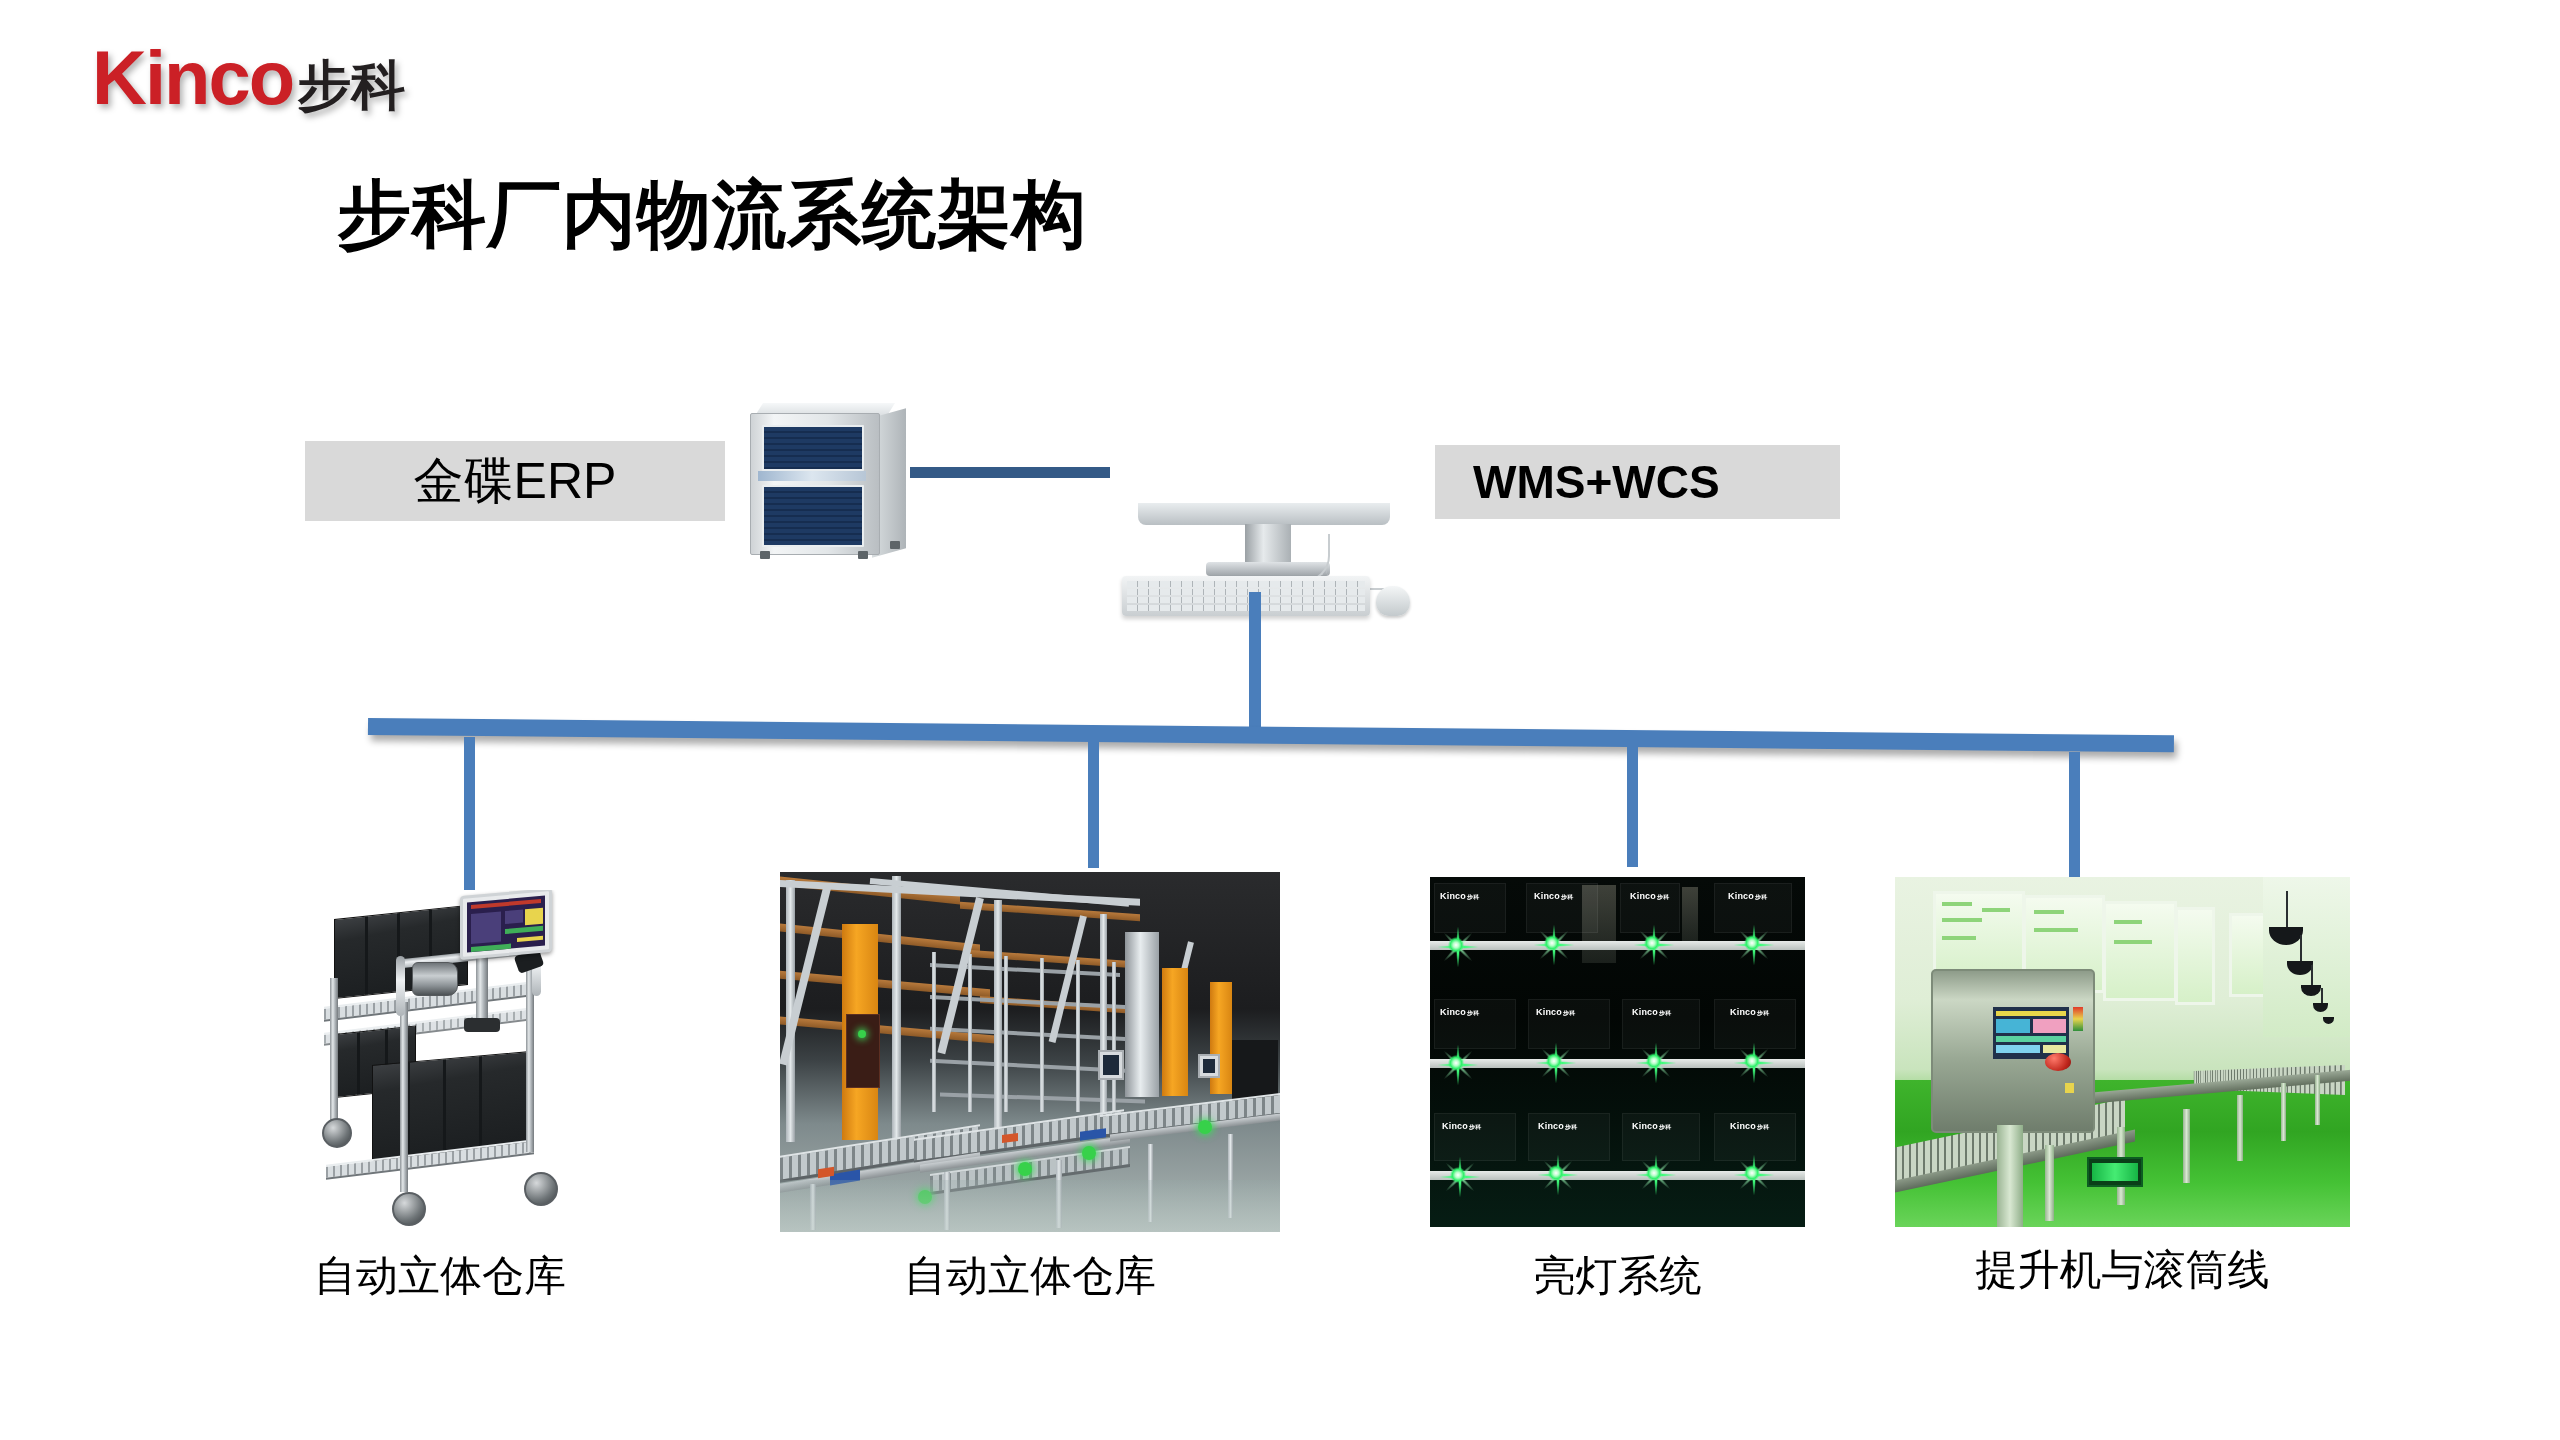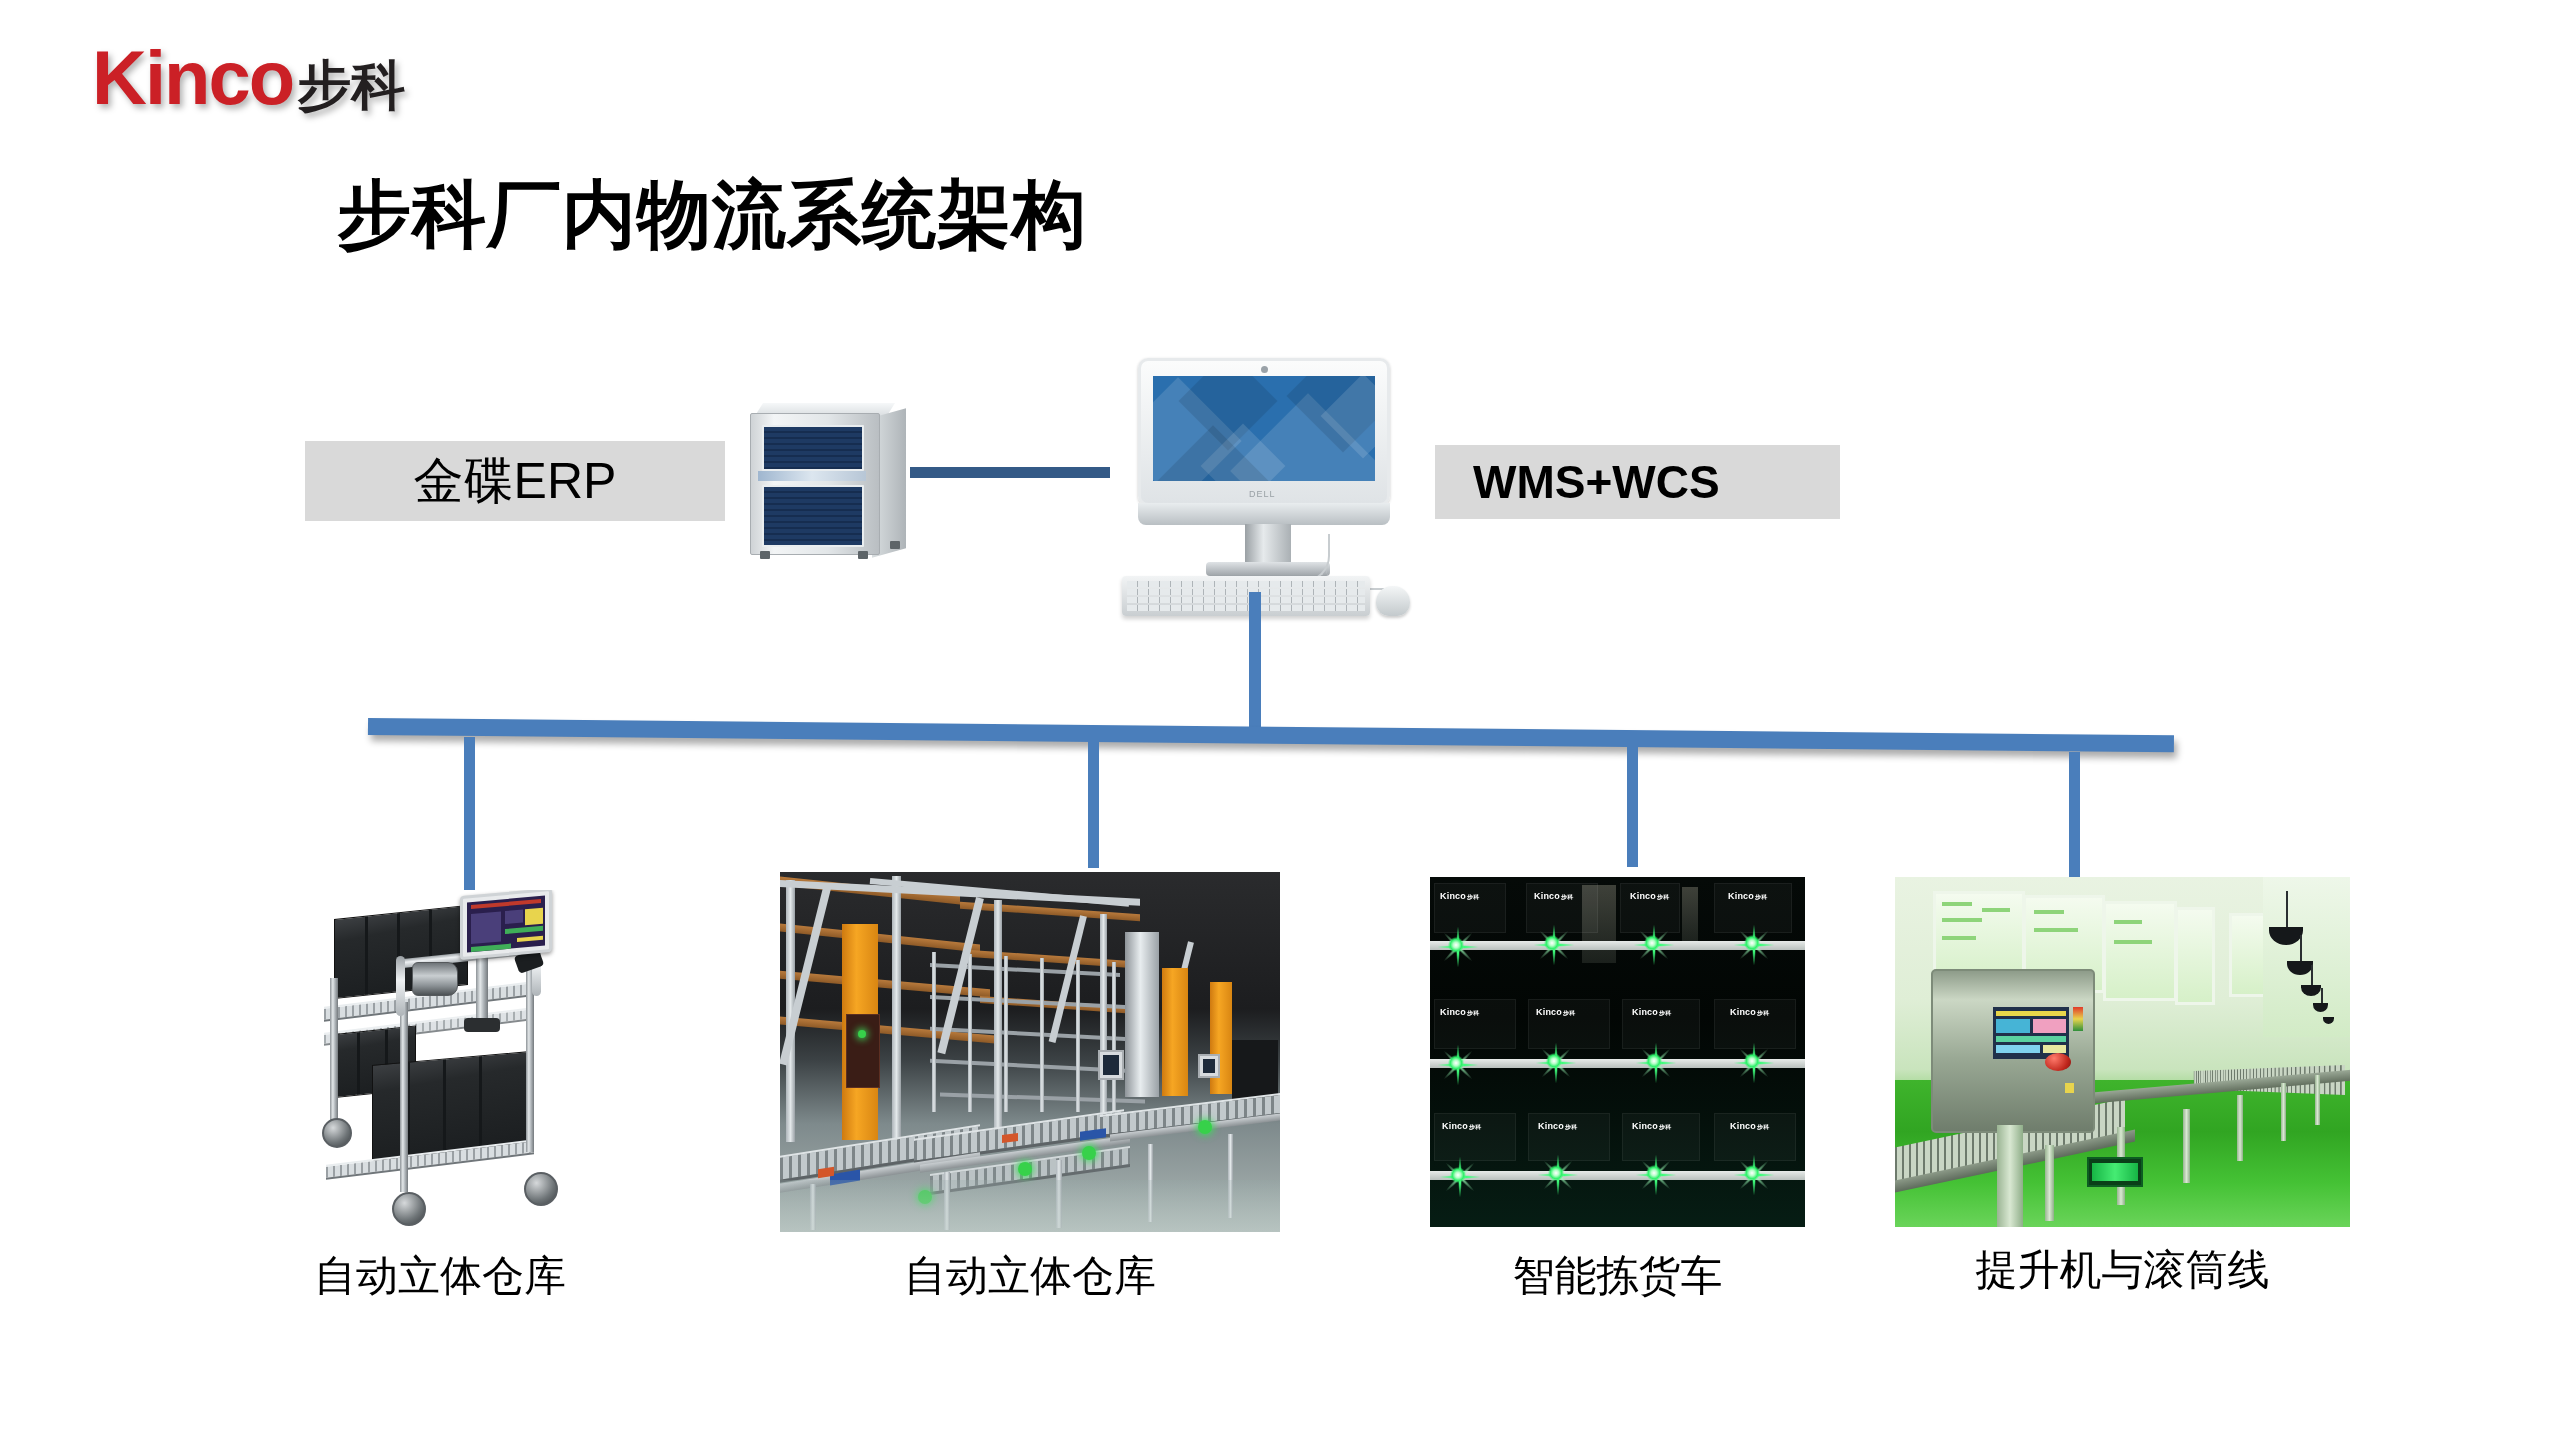--- a/index.html
+++ b/index.html
@@ -226,33 +226,20 @@
   <div class="srv-strip" style="top:76px;"></div>
   <div class="srv-blade" style="top:90px;width:98px;height:58px;"></div>
   <div class="srv-foot" style="left:20px;top:156px;"></div>
   <div class="srv-foot" style="left:118px;top:156px;"></div>
   <div class="srv-foot" style="left:150px;top:146px;"></div>
 </div>
 
 <div class="abs" id="erp-pc-link"></div>
 
 <div class="abs" id="pc">
-  <div id="pc-bezel">
-    <div id="pc-cam"></div>
-    <div id="pc-screen">
-      <div class="q" style="left:-20px;top:20px;width:90px;height:90px;"></div>
-      <div class="qd" style="left:40px;top:-10px;width:70px;height:70px;"></div>
-      <div class="q" style="left:100px;top:40px;width:110px;height:110px;"></div>
-      <div class="qd" style="left:150px;top:-20px;width:80px;height:80px;"></div>
-      <div class="q" style="left:60px;top:60px;width:60px;height:60px;"></div>
-      <div class="qd" style="left:10px;top:70px;width:100px;height:100px;"></div>
-      <div class="q" style="left:180px;top:10px;width:60px;height:60px;"></div>
-    </div>
-    <div id="pc-logo">DELL</div>
-  </div>
   <div id="pc-chin"></div>
   <div id="pc-neck"></div>
   <div id="pc-base"></div>
   <div class="pc-cord" style="left:150px;top:176px;width:60px;height:46px;border-radius:0 0 26px 0;"></div>
   <div class="pc-cord" style="left:208px;top:200px;width:58px;height:30px;border-radius:0 0 0 22px;border-right:none;border-bottom:2px solid #c8cdd0;"></div>
   <div id="pc-kbd">
     <div class="krow" style="top:5px;"></div>
     <div class="krow" style="top:13px;"></div>
     <div class="krow" style="top:21px;"></div>
     <div class="krow" style="top:29px;"></div>
@@ -502,21 +489,21 @@
       <div class="diag" style="left:-18px;top:0;transform:rotate(45deg);"></div>
       <div class="diag" style="left:-18px;top:0;transform:rotate(-45deg);"></div>
     </div>
   <div class="starcore" style="left:224px;top:296px;"></div>
   <div class="star" style="left:322px;top:296px;">
       <div class="diag" style="left:-18px;top:0;transform:rotate(45deg);"></div>
       <div class="diag" style="left:-18px;top:0;transform:rotate(-45deg);"></div>
     </div>
   <div class="starcore" style="left:322px;top:296px;"></div>
 </div>
-<div class="cap" style="left:1430px;top:1248px;width:375px;">智能拣货车</div>
+<div class="cap" style="left:1430px;top:1248px;width:375px;">亮灯系统</div>
 
 <div class="photo" id="ph-conv">
   <div class="cv-wall"></div>
   <div class="cv-floor"></div>
 
   <div class="cv-win" style="left:38px;top:14px;width:86px;height:88px;">
     <i style="left:6px;top:8px;width:30px;height:4px;"></i>
       <i style="left:6px;top:24px;width:40px;height:4px;"></i>
     <i style="left:6px;top:42px;width:34px;height:4px;"></i>
       <i style="left:46px;top:14px;width:28px;height:4px;"></i>

